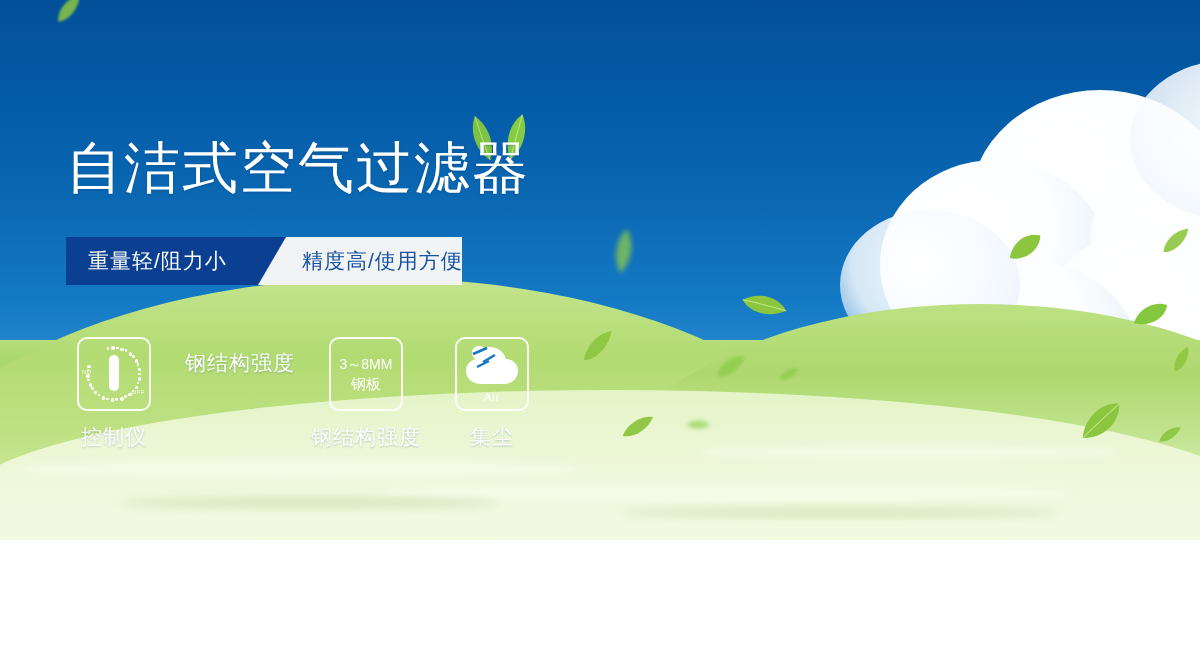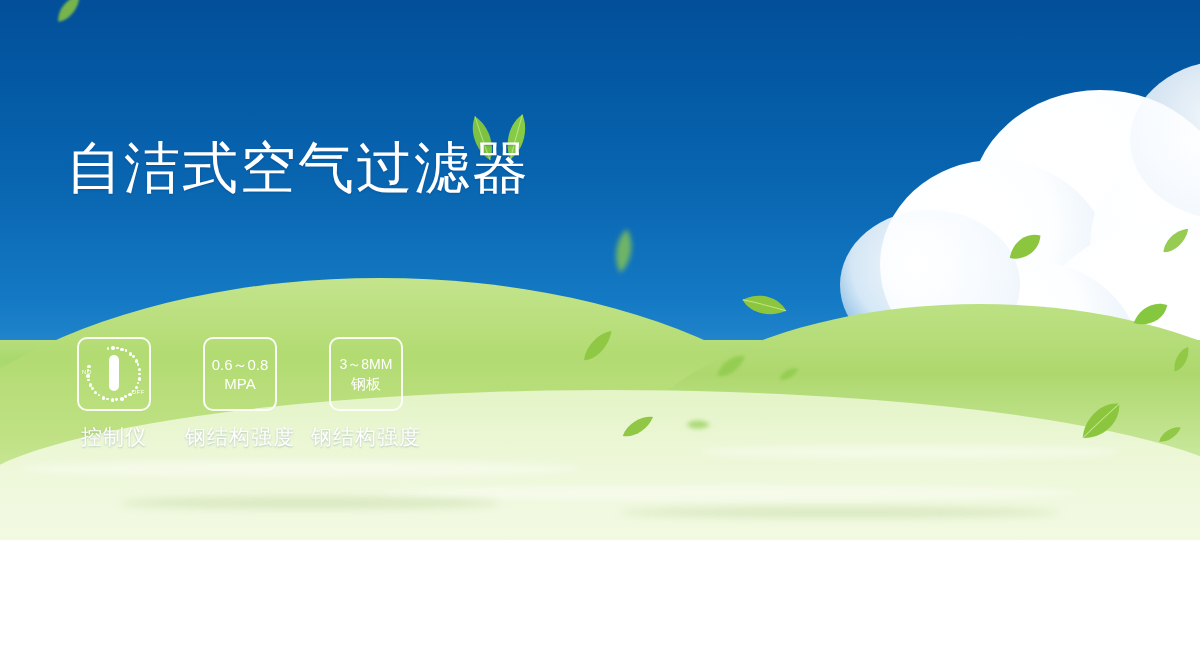--- a/index.html
+++ b/index.html
@@ -339,20 +339,26 @@
   </div>
 
   <div class="leaf" style="left:578px;top:336px;transform:rotate(-28deg);opacity:.9;">
     <svg width="40" height="20" viewBox="0 0 40 20">
         <path d="M1 16 C10 3 28 -1 39 3 C29 16 12 21 1 16 Z" fill="#8cc63f"></path>
       </svg>
   </div>
 
   <div class="title">自洁式空气过滤器</div>
 
+  <div class="subbar">
+    <div class="subbar-dark"></div>
+    <div class="subbar-light"></div>
+    <div class="subbar-text-a">重量轻/阻力小</div>
+    <div class="subbar-text-b">精度高/使用方便</div>
+  </div>
 
   <div class="features">
 
     <div class="feature">
       <div class="fbox">
         <div class="gauge">
           <div class="needle"></div>
           <span class="lbl no">NO</span>
           <span class="lbl off">OFF</span>
         <div class="dot" style="left: 4.4px; top: 19.7px; width: 3.6px; height: 3.6px;"></div>
@@ -384,31 +390,42 @@
             <div class="dot" style="left: 37.3px; top: 2.6px; width: 3.6px; height: 3.6px;"></div>
             <div class="dot" style="left: 32.8px; top: 1.5px; width: 2.8px; height: 2.8px;"></div>
             <div class="dot" style="left: 28.1px; top: 1.3px; width: 3.6px; height: 3.6px;"></div>
             <div class="dot" style="left: 23.5px; top: 2px; width: 2.8px; height: 2.8px;"></div>
           </div>
       </div>
       <div class="flabel">控制仪</div>
     </div>
 
     <div class="feature">
-      <div class="fbox">
-        <div class="ftext">0.6～0.8</div>
-        <div class="ftext">MPA</div>
-      </div>
       <div class="flabel">钢结构强度</div>
     </div>
 
 
     <div class="feature">
       <div class="fbox">
         <div class="ftext small">3～8MM</div>
         <div class="ftext">钢板</div>
       </div>
       <div class="flabel">钢结构强度</div>
     </div>
 
+    <div class="feature">
+      <div class="fbox">
+        <div class="cicon">
+          <svg width="58" height="40" viewBox="0 0 58 40">
+            <path d="M18 38 C9 38 3 32 3 25 C3 19 7 14 13 13 C14 6 20 1 27 1 C35 1 41 6 43 13 C50 13 55 18 55 25 C55 32 49 38 41 38 Z" fill="#ffffff"></path>
+            <path d="M16 14 C12 14 9 11 9 7 C9 3 12 0 16 0 C20 0 23 3 23 7 C23 11 20 14 16 14 Z" fill="#ffffff"></path>
+            <path d="M10 8 L24 2" stroke="#1a78c2" stroke-width="2.6" fill="none"></path>
+            <path d="M20 16 L32 9" stroke="#1a78c2" stroke-width="2.6" fill="none"></path>
+            <path d="M14 21 L26 15" stroke="#1a78c2" stroke-width="2.2" fill="none"></path>
+          </svg>
+        </div>
+        <div class="airtext">Air</div>
+      </div>
+      <div class="flabel">集尘</div>
+    </div>
 
   </div>
 </div>
 
 </body></html>

